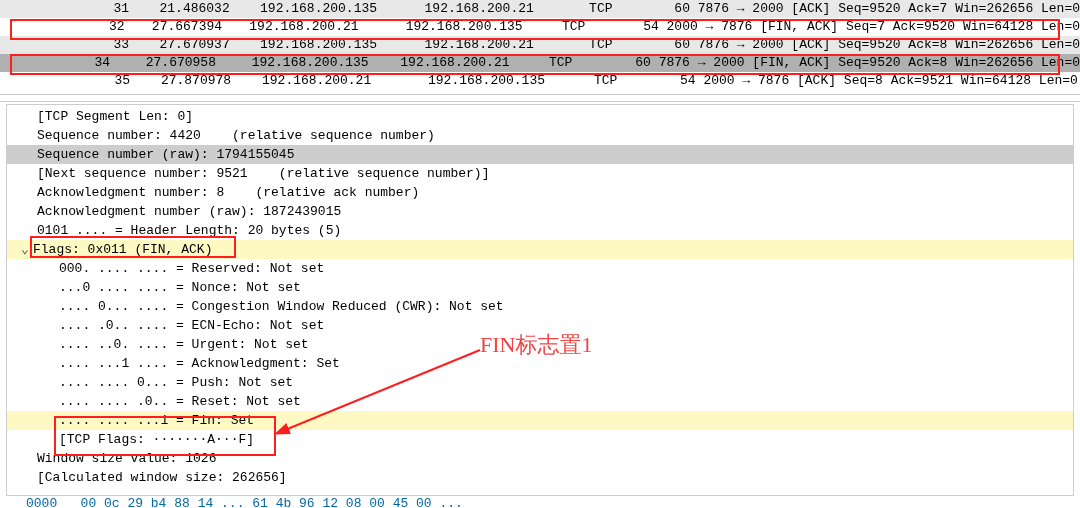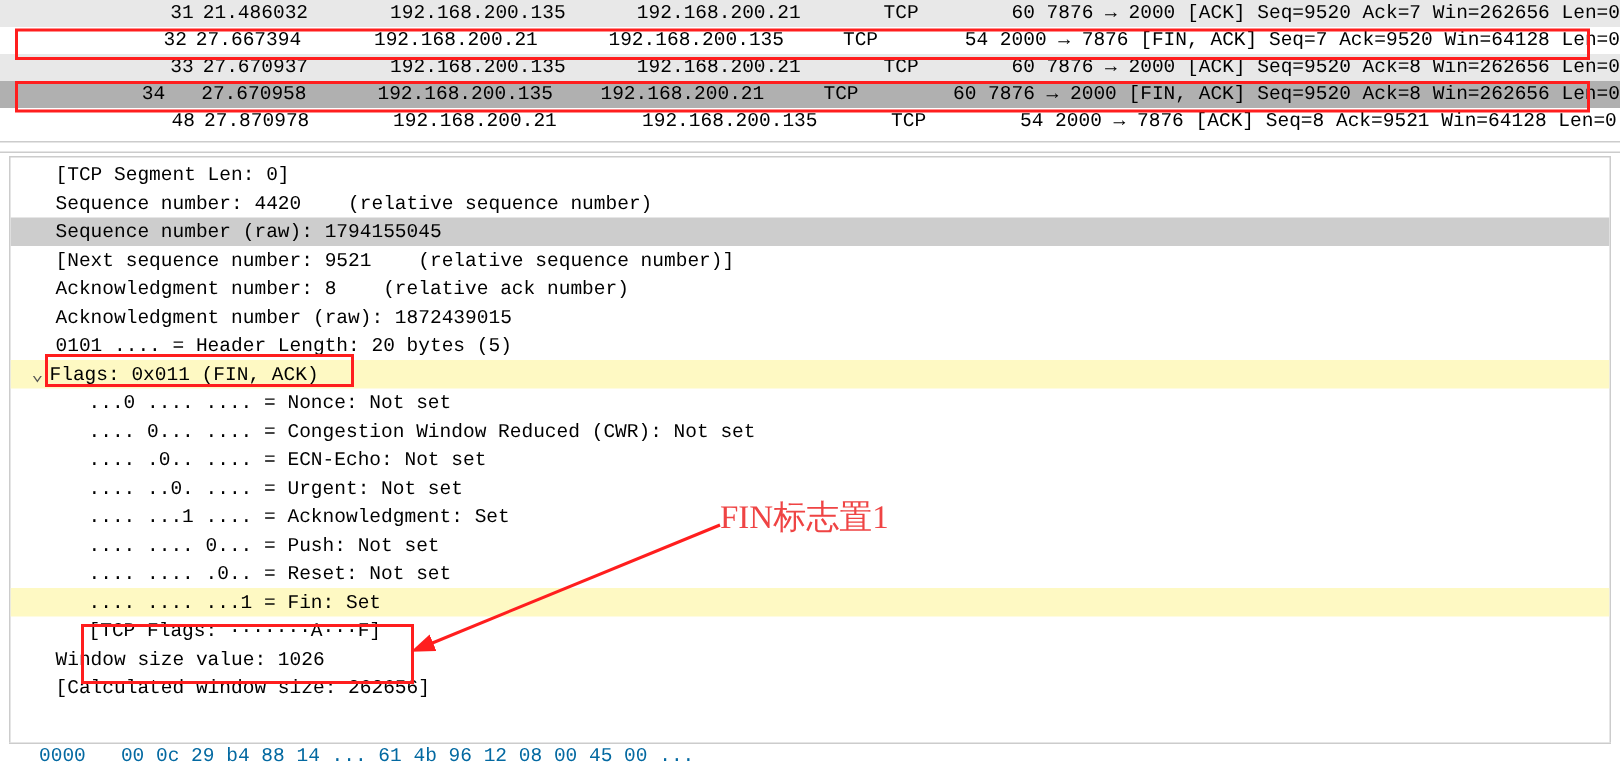--- a/index.html
+++ b/index.html
@@ -15,21 +15,21 @@
   }
   
   .packet-list{}
   .packet-row{
     display:flex;
     height:18px;
     line-height:18px;
     white-space:pre;
   }
   .c-num{width:90px;padding-left:40px;text-align:right;}
-  .c-time{width:120px;padding-left:6px;}
+  .c-time{width:120px;padding-left:6px;text-align:center;}
   .c-src{width:160px;padding-left:6px;}
   .c-dst{width:160px;padding-left:6px;}
   .c-proto{width:80px;padding-left:6px;}
   .c-info{flex:1;padding-left:6px;}
   
   .bg-lgrey{background:#e8e8e8;}
   .bg-sel{background:#b0b0b0;gap:18px;}
   
   .divider{height:6px;background:#fff;border-top:1px solid #ccc;border-bottom:1px solid #ccc;margin-top:4px;margin-bottom:2px;}
   
@@ -65,34 +65,35 @@
   .bottom-crop{position:absolute;top:495px;left:6px;right:6px;height:13px;background:#fff;border-top:1px solid #ccc;color:#0369a1;padding-left:20px;white-space:pre;overflow:hidden;}
 </style>
 </head>
 <body>
 
 <div class="packet-list" id="packet-list">
     <div class="packet-row bg-lgrey"><div class="c-num">31</div><div class="c-time">21.486032</div><div class="c-src">192.168.200.135</div><div class="c-dst">192.168.200.21</div><div class="c-proto">TCP</div><div class="c-info">60 7876 → 2000 [ACK] Seq=9520 Ack=7 Win=262656 Len=0</div></div>
     <div class="packet-row"><div class="c-num">32</div><div class="c-time">27.667394</div><div class="c-src">192.168.200.21</div><div class="c-dst">192.168.200.135</div><div class="c-proto">TCP</div><div class="c-info">54 2000 → 7876 [FIN, ACK] Seq=7 Ack=9520 Win=64128 Len=0</div></div>
     <div class="packet-row bg-lgrey"><div class="c-num">33</div><div class="c-time">27.670937</div><div class="c-src">192.168.200.135</div><div class="c-dst">192.168.200.21</div><div class="c-proto">TCP</div><div class="c-info">60 7876 → 2000 [ACK] Seq=9520 Ack=8 Win=262656 Len=0</div></div>
     <div class="packet-row bg-sel"><div class="c-num">34</div><div class="c-time">27.670958</div><div class="c-src">192.168.200.135</div><div class="c-dst">192.168.200.21</div><div class="c-proto">TCP</div><div class="c-info">60 7876 → 2000 [FIN, ACK] Seq=9520 Ack=8 Win=262656 Len=0</div></div>
-    <div class="packet-row"><div class="c-num">48</div><div class="c-time">27.870978</div><div class="c-src">192.168.200.21</div><div class="c-dst">192.168.200.135</div><div class="c-proto">TCP</div><div class="c-info">54 2000 → 7876 [ACK] Seq=8 Ack=9521 Win=64128 Len=0</div></div>
+    <div class="packet-row"><div class="c-num">35</div><div class="c-time">27.870978</div><div class="c-src">192.168.200.21</div><div class="c-dst">192.168.200.135</div><div class="c-proto">TCP</div><div class="c-info">54 2000 → 7876 [ACK] Seq=8 Ack=9521 Win=64128 Len=0</div></div>
   </div>
 
 <div class="divider"></div>
 
 <div class="details">
   <div class="line">[TCP Segment Len: 0]</div>
   <div class="line">Sequence number: 4420    (relative sequence number)</div>
   <div class="line hl">Sequence number (raw): 1794155045</div>
   <div class="line">[Next sequence number: 9521    (relative sequence number)]</div>
   <div class="line">Acknowledgment number: 8    (relative ack number)</div>
   <div class="line">Acknowledgment number (raw): 1872439015</div>
   <div class="line">0101 .... = Header Length: 20 bytes (5)</div>
   <div class="line sel"><span class="caret">⌄</span><span>Flags: 0x011 (FIN, ACK)</span></div>
+  <div class="line" style="padding-left:52px">000. .... .... = Reserved: Not set</div>
   <div class="line" style="padding-left:52px">...0 .... .... = Nonce: Not set</div>
   <div class="line" style="padding-left:52px">.... 0... .... = Congestion Window Reduced (CWR): Not set</div>
   <div class="line" style="padding-left:52px">.... .0.. .... = ECN-Echo: Not set</div>
   <div class="line" style="padding-left:52px">.... ..0. .... = Urgent: Not set</div>
   <div class="line" style="padding-left:52px">.... ...1 .... = Acknowledgment: Set</div>
   <div class="line" style="padding-left:52px">.... .... 0... = Push: Not set</div>
   <div class="line" style="padding-left:52px">.... .... .0.. = Reset: Not set</div>
   <div class="line sel" style="padding-left:52px">.... .... ...1 = Fin: Set</div>
   <div class="line" style="padding-left:52px">[TCP Flags: ·······A···F]</div>
   <div class="line">Window size value: 1026</div>

